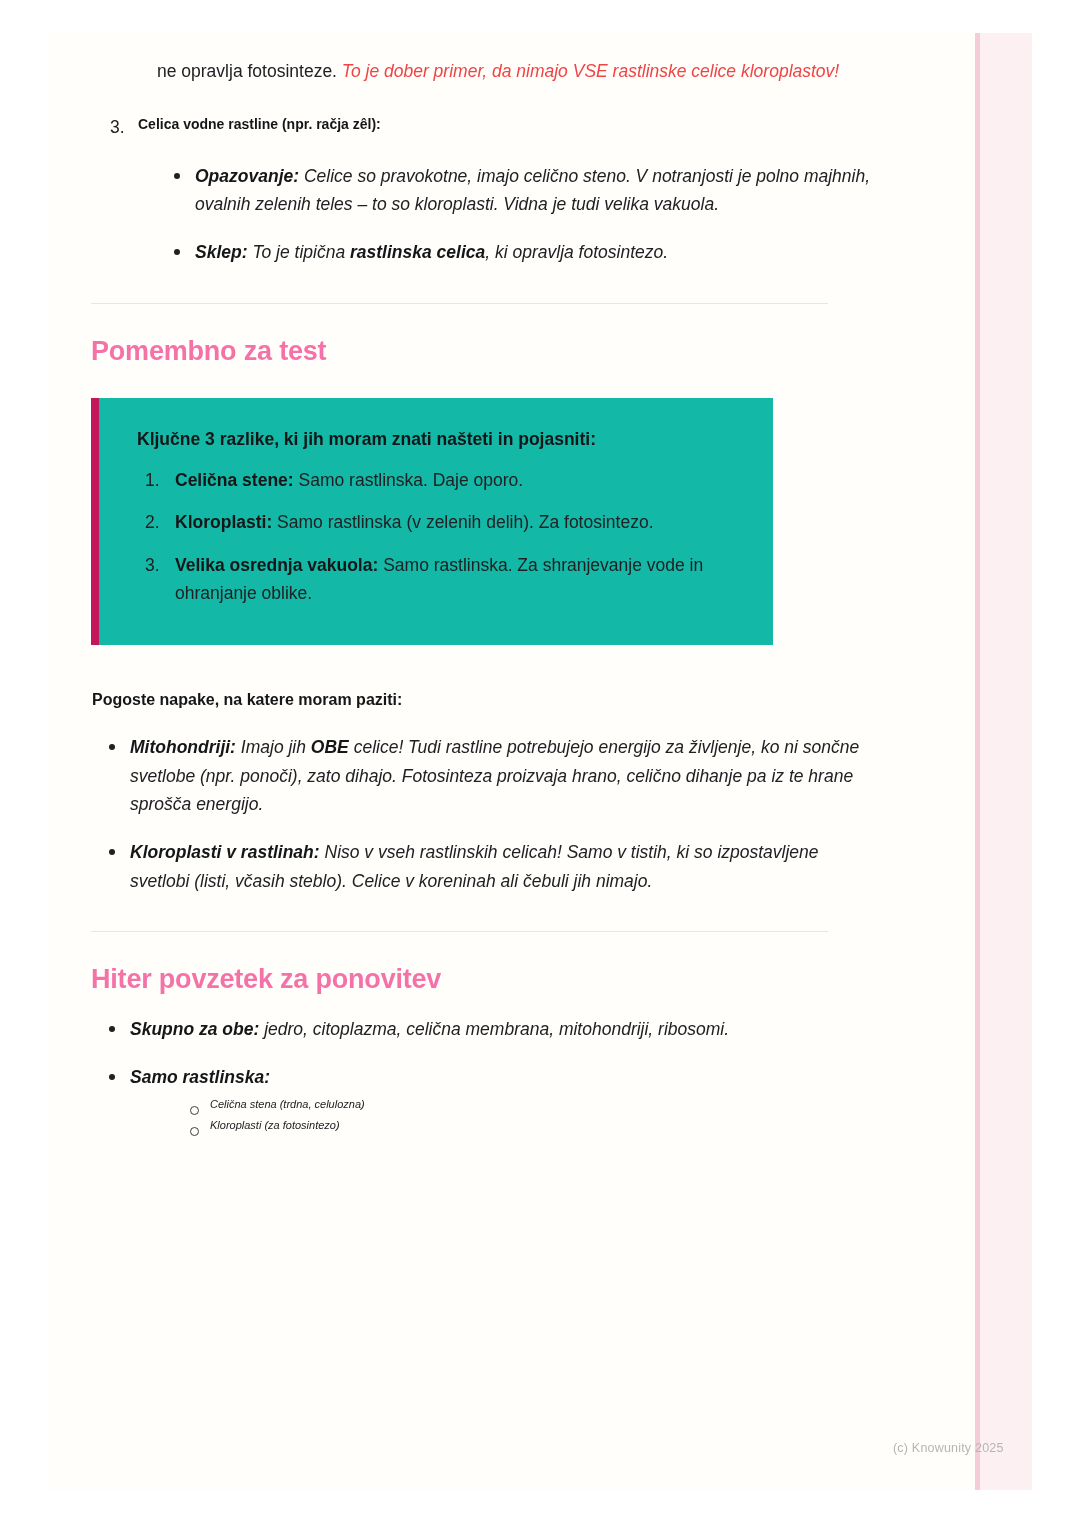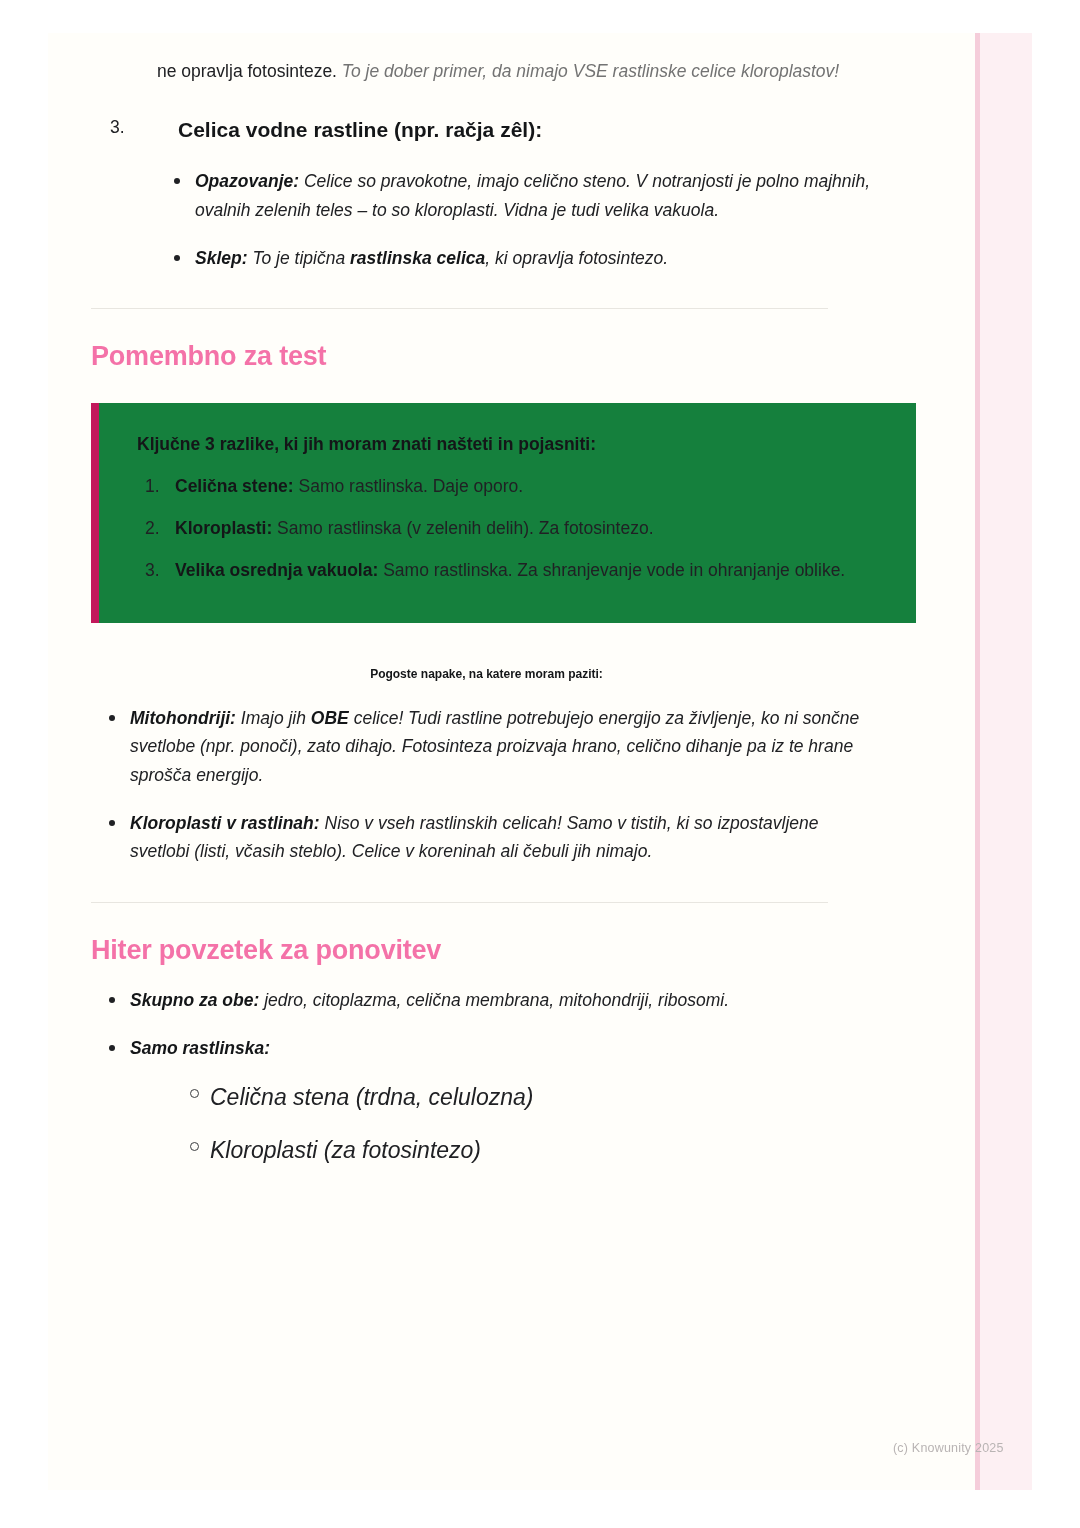--- a/index.html
+++ b/index.html
@@ -52,41 +52,40 @@
     color: #202124;
   }
 
   .para {
     margin: 0 0 6px 0;
     padding-left: 66px;
     font-size: 17.5px;
     line-height: 1.62;
     color: #202124;
   }
-  .para em { font-style: italic; color: #737373; }
+  .para em { font-style: italic; color: #ef4444; }
 
   
   .numitem {
     display: flex;
     margin-top: 28px;
     padding-left: 19px;
   }
   .numitem .marker {
     width: 28px;
     flex: 0 0 28px;
     font-size: 17.5px;
     line-height: 1.62;
     color: #202124;
   }
   .numitem .body {
-    font-size: 21px;
+    font-size: 14px;
     line-height: 1.62;
     font-weight: bold;
     color: #141618;
-    margin-left: 40px;
   }
 
   
   ul.bl { list-style: none; margin: 0; padding: 0; font-style: italic; }
   ul.bl > li {
     position: relative;
     padding-left: 34px;
     margin-top: 20px;
     font-size: 17.5px;
     line-height: 1.62;
@@ -103,22 +102,22 @@
     background: #202124;
   }
   ul.bl.indent1 { padding-left: 70px; }
   ul.bl.indent0 { padding-left: 5px; }
 
   
   ul.bl-hollow { list-style: none; margin: 0; padding-left: 47px; }
   ul.bl-hollow > li {
     position: relative;
     padding-left: 33px;
-    margin-top: 16px;
-    font-size: 23px;
+    margin-top: 4px;
+    font-size: 11px;
     line-height: 1.62;
     color: #202124;
   }
   ul.bl-hollow > li::before {
     content: "";
     position: absolute;
     left: 13px;
     top: 10px;
     width: 7px;
     height: 7px;
@@ -140,22 +139,22 @@
     color: #f472a8;
     font-size: 27px;
     font-weight: bold;
     letter-spacing: -0.2px;
     margin: 32px 0 0 0;
   }
 
   
   .callout {
     margin-top: 31px;
-    width: 825px;
-    background: #15803d;
+    width: 682px;
+    background: #14b8a6;
     border-left: 8px solid #c2185b;
     padding: 28px 26px 38px 38px;
   }
   .callout-title {
     font-weight: bold;
     font-size: 17.5px;
     line-height: 1.5;
     color: #141618;
     margin: 0 0 6px 0;
   }
@@ -170,25 +169,24 @@
   }
   ol.callout-list > li .num {
     position: absolute;
     left: 8px;
     top: 0;
     color: #202124;
   }
 
   .sub-head {
     font-weight: bold;
-    font-size: 12px;
+    font-size: 16px;
     color: #141618;
     margin: 42px 0 0 0;
     padding-left: 1px;
-    text-align: center;
   }
 
   
   #watermark {
     position: absolute;
     left: 893px;
     top: 1441px;
     font-size: 12.5px;
     color: #b9b4b4;
     letter-spacing: 0.2px;

